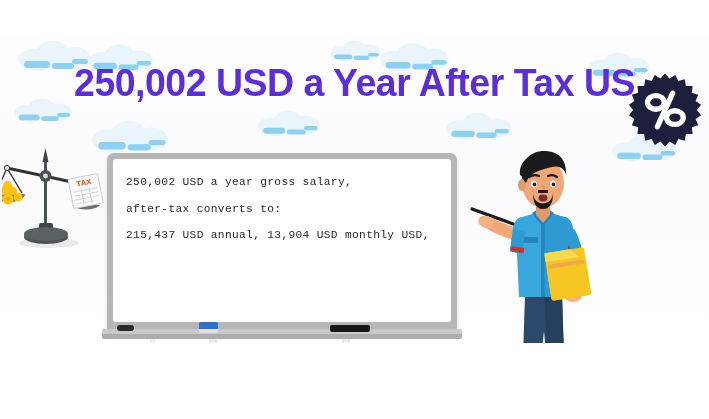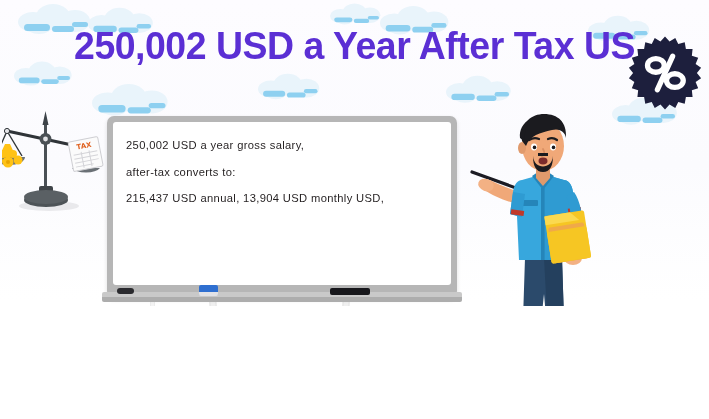--- a/index.html
+++ b/index.html
@@ -3,21 +3,21 @@
 <meta charset="utf-8">
 <style>
   html,body{margin:0;padding:0;}
   body{
     width:709px;height:419px;
     background:#ffffff;
     font-family:"Liberation Sans", sans-serif;
     overflow:hidden;
     position:relative;
   }
-  #stage{position:relative;width:709px;height:306px;overflow:hidden;background:#ffffff;}
+  #stage{position:relative;width:709px;height:306px;overflow:hidden;background:#ffffff;margin-top:37px;}
 
   
   .sky{
     position:absolute;left:0;top:0;width:709px;height:300px;
     background:linear-gradient(180deg,#fdfcff 0%,#fbfbfe 55%,#ffffff 100%);
   }
   .cloud{position:absolute;}
   .cloud .puff{position:absolute;background:#e9f4fb;border-radius:50%;}
   .cloud .band{position:absolute;background:#8ed0f0;border-radius:6px;}
 
@@ -60,21 +60,21 @@
     content:"";position:absolute;left:0;top:5px;width:360px;height:5px;
     background:#adadad;border-radius:0 0 2px 2px;
   }
   .marker-black{position:absolute;left:10px;top:172px;width:17px;height:6px;background:#2a2a2e;border-radius:3px;z-index:4;}
   .eraser-blue{position:absolute;left:92px;top:169px;width:19px;height:10px;background:#2f6fd0;border-radius:2px;z-index:4;}
   .eraser-blue:after{content:"";position:absolute;left:0;top:7px;width:19px;height:4px;background:#e2e2e6;border-radius:0 0 2px 2px;}
   .marker-dark2{position:absolute;left:223px;top:172px;width:40px;height:7px;background:#17171b;border-radius:2px;z-index:4;}
 
   .board-text{
     position:absolute;left:13px;top:10px;width:320px;
-    font-family:Liberation Sans, sans-serif;
+    font-family:Liberation Mono, monospace;
     font-size:11.2px;
     color:#231f20;
     letter-spacing:0.35px;
     line-height:26.6px;
   }
   .board-text .ln{white-space:nowrap;}
 
   
   .legs{position:absolute;left:140px;top:294px;width:290px;height:116px;}
   .leg{position:absolute;background:#f0f0f0;border:1px solid #e3e3e3;box-sizing:border-box;}

